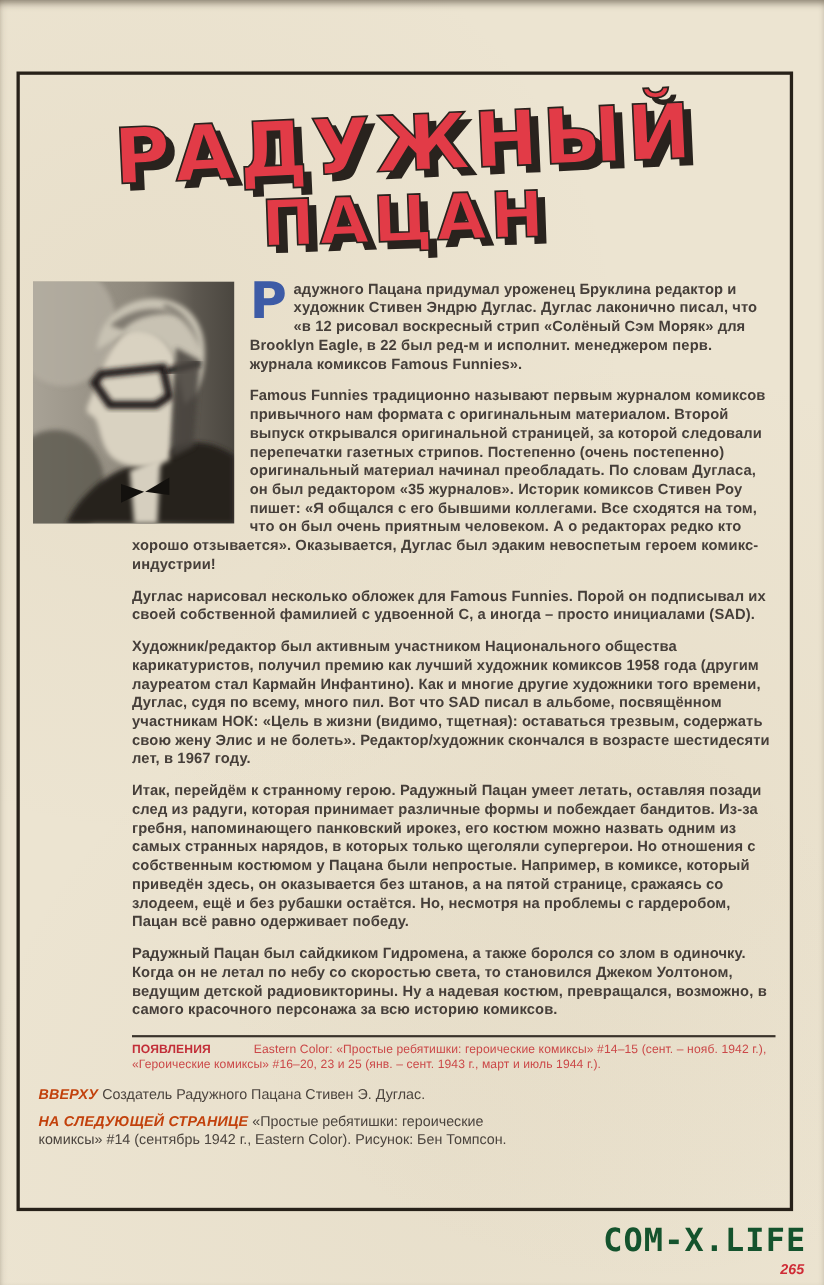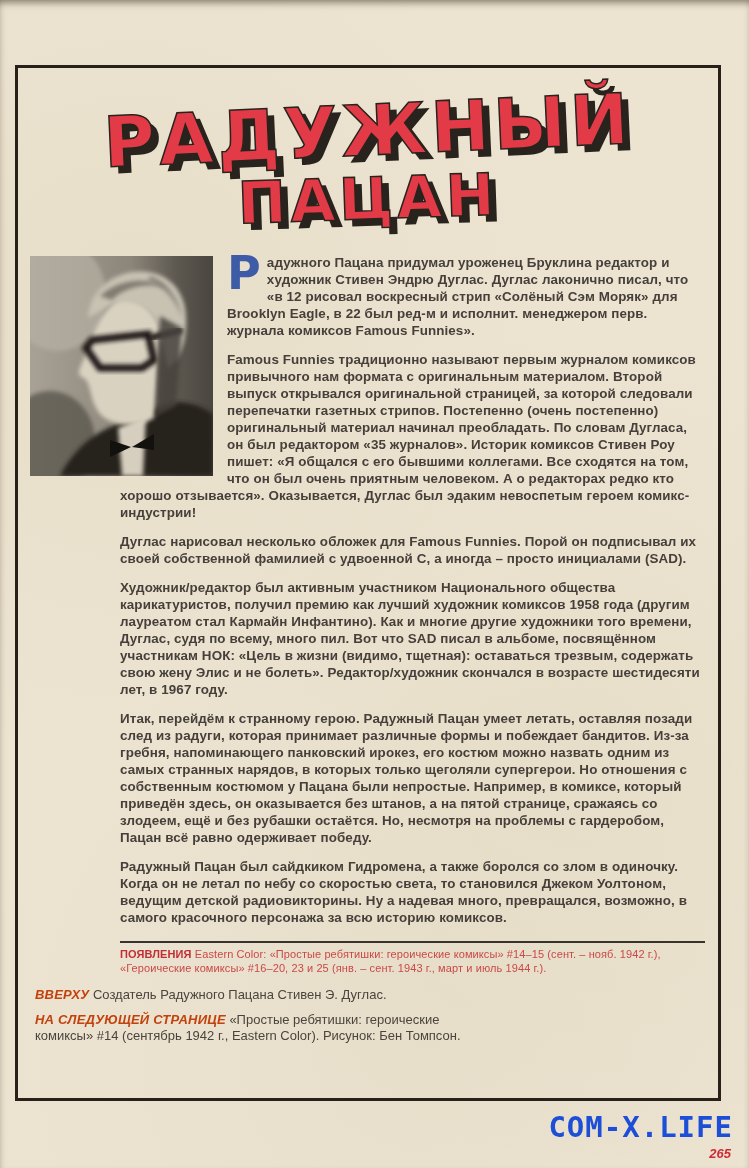--- a/index.html
+++ b/index.html
@@ -44,32 +44,32 @@
     float:left;color:#3d5ba6;font-size:46px;line-height:33px;
     padding:3px 6px 0 0;font-weight:bold;font-family:"DejaVu Sans",sans-serif;
   }
   
   .appearances{
     clear:none;border-top:2px solid #3a332b;margin-top:15px;padding-top:4px;
     font-size:11px;line-height:14px;font-weight:normal;
     font-family:"Liberation Sans",sans-serif;
   }
   .app-label{color:#c22e38;font-weight:bold;}
-  .app-text{color:#cb4848;}
+  .app-text{color:#cb4848;margin-left:36px;}
   
   .captions{margin:12px 20px 0 17px;font-size:13px;line-height:16px;
     color:#4b443e;font-weight:normal;}
   .caption{margin:0 0 9px 0;}
   .cap-label{color:#c2410c;font-weight:bold;font-style:italic;letter-spacing:.2px;}
   .caption.next{width:450px;}
   
   .watermark{
     position:absolute;top:1110px;right:16px;
     font-family:"DejaVu Sans Mono",monospace;font-weight:bold;
-    font-size:29px;letter-spacing:1px;color:#1d4ed8;text-align:right;
+    font-size:29px;letter-spacing:1px;color:#14532d;text-align:right;
   }
   .pagenum{
     position:absolute;top:1146px;right:18px;
     color:#cf2b36;font-weight:bold;font-style:italic;font-size:13px;
     font-family:Liberation Sans, sans-serif;
   }
 </style>
 </head>
 <body>
 
@@ -117,21 +117,21 @@
 
         <path d="M130,60 L152,72 L146,150 L126,160 Z" fill="#47433c" opacity=".85" filter="url(#soft)"></path>
       </svg>
     </div>
 
     <p><span class="dropcap">Р</span><span>адужного Пацана придумал уроженец Бруклина редактор и художник Стивен Эндрю Дуглас. Дуглас лаконично писал, что «в 12 рисовал воскресный стрип «Солёный Сэм Моряк» для Brooklyn Eagle, в 22 был ред-м и исполнит. менеджером перв. журнала комиксов Famous Funnies».</span></p>
     <p>Famous Funnies традиционно называют первым журналом комиксов привычного нам формата с оригинальным материалом. Второй выпуск открывался оригинальной страницей, за которой следовали перепечатки газетных стрипов. Постепенно (очень постепенно) оригинальный материал начинал преобладать. По словам Дугласа, он был редактором «35 журналов». Историк комиксов Стивен Роу пишет: «Я общался с его бывшими коллегами. Все сходятся на том, что он был очень приятным человеком. А о редакторах редко кто хорошо отзывается». Оказывается, Дуглас был эдаким невоспетым героем комикс-индустрии!</p>
     <p>Дуглас нарисовал несколько обложек для Famous Funnies. Порой он подписывал их своей собственной фамилией с удвоенной С, а иногда – просто инициалами (SAD).</p>
     <p>Художник/редактор был активным участником Национального общества карикатуристов, получил премию как лучший художник комиксов 1958 года (другим лауреатом стал Кармайн Инфантино). Как и многие другие художники того времени, Дуглас, судя по всему, много пил. Вот что SAD писал в альбоме, посвящённом участникам НОК: «Цель в жизни (видимо, тщетная): оставаться трезвым, содержать свою жену Элис и не болеть». Редактор/художник скончался в возрасте шестидесяти лет, в 1967 году.</p>
     <p>Итак, перейдём к странному герою. Радужный Пацан умеет летать, оставляя позади след из радуги, которая принимает различные формы и побеждает бандитов. Из-за гребня, напоминающего панковский ирокез, его костюм можно назвать одним из самых странных нарядов, в которых только щеголяли супергерои. Но отношения с собственным костюмом у Пацана были непростые. Например, в комиксе, который приведён здесь, он оказывается без штанов, а на пятой странице, сражаясь со злодеем, ещё и без рубашки остаётся. Но, несмотря на проблемы с гардеробом, Пацан всё равно одерживает победу.</p>
-    <p>Радужный Пацан был сайдкиком Гидромена, а также боролся со злом в одиночку. Когда он не летал по небу со скоростью света, то становился Джеком Уолтоном, ведущим детской радиовикторины. Ну а надевая много, превращался, возможно, в самого красочного персонажа за всю историю комиксов.</p>
+    <p>Радужный Пацан был сайдкиком Гидромена, а также боролся со злом в одиночку. Когда он не летал по небу со скоростью света, то становился Джеком Уолтоном, ведущим детской радиовикторины. Ну а надевая костюм, превращался, возможно, в самого красочного персонажа за всю историю комиксов.</p>
 
     <div class="appearances">
       <span class="app-label">ПОЯВЛЕНИЯ</span>
       <span class="app-text">Eastern Color: «Простые ребятишки: героические комиксы» #14–15 (сент. – нояб. 1942 г.), «Героические комиксы» #16–20, 23 и 25 (янв. – сент. 1943 г., март и июль 1944 г.).</span>
     </div>
   </div>
 
   <div class="captions">
     <p class="caption">
       <span class="cap-label">ВВЕРХУ</span>

